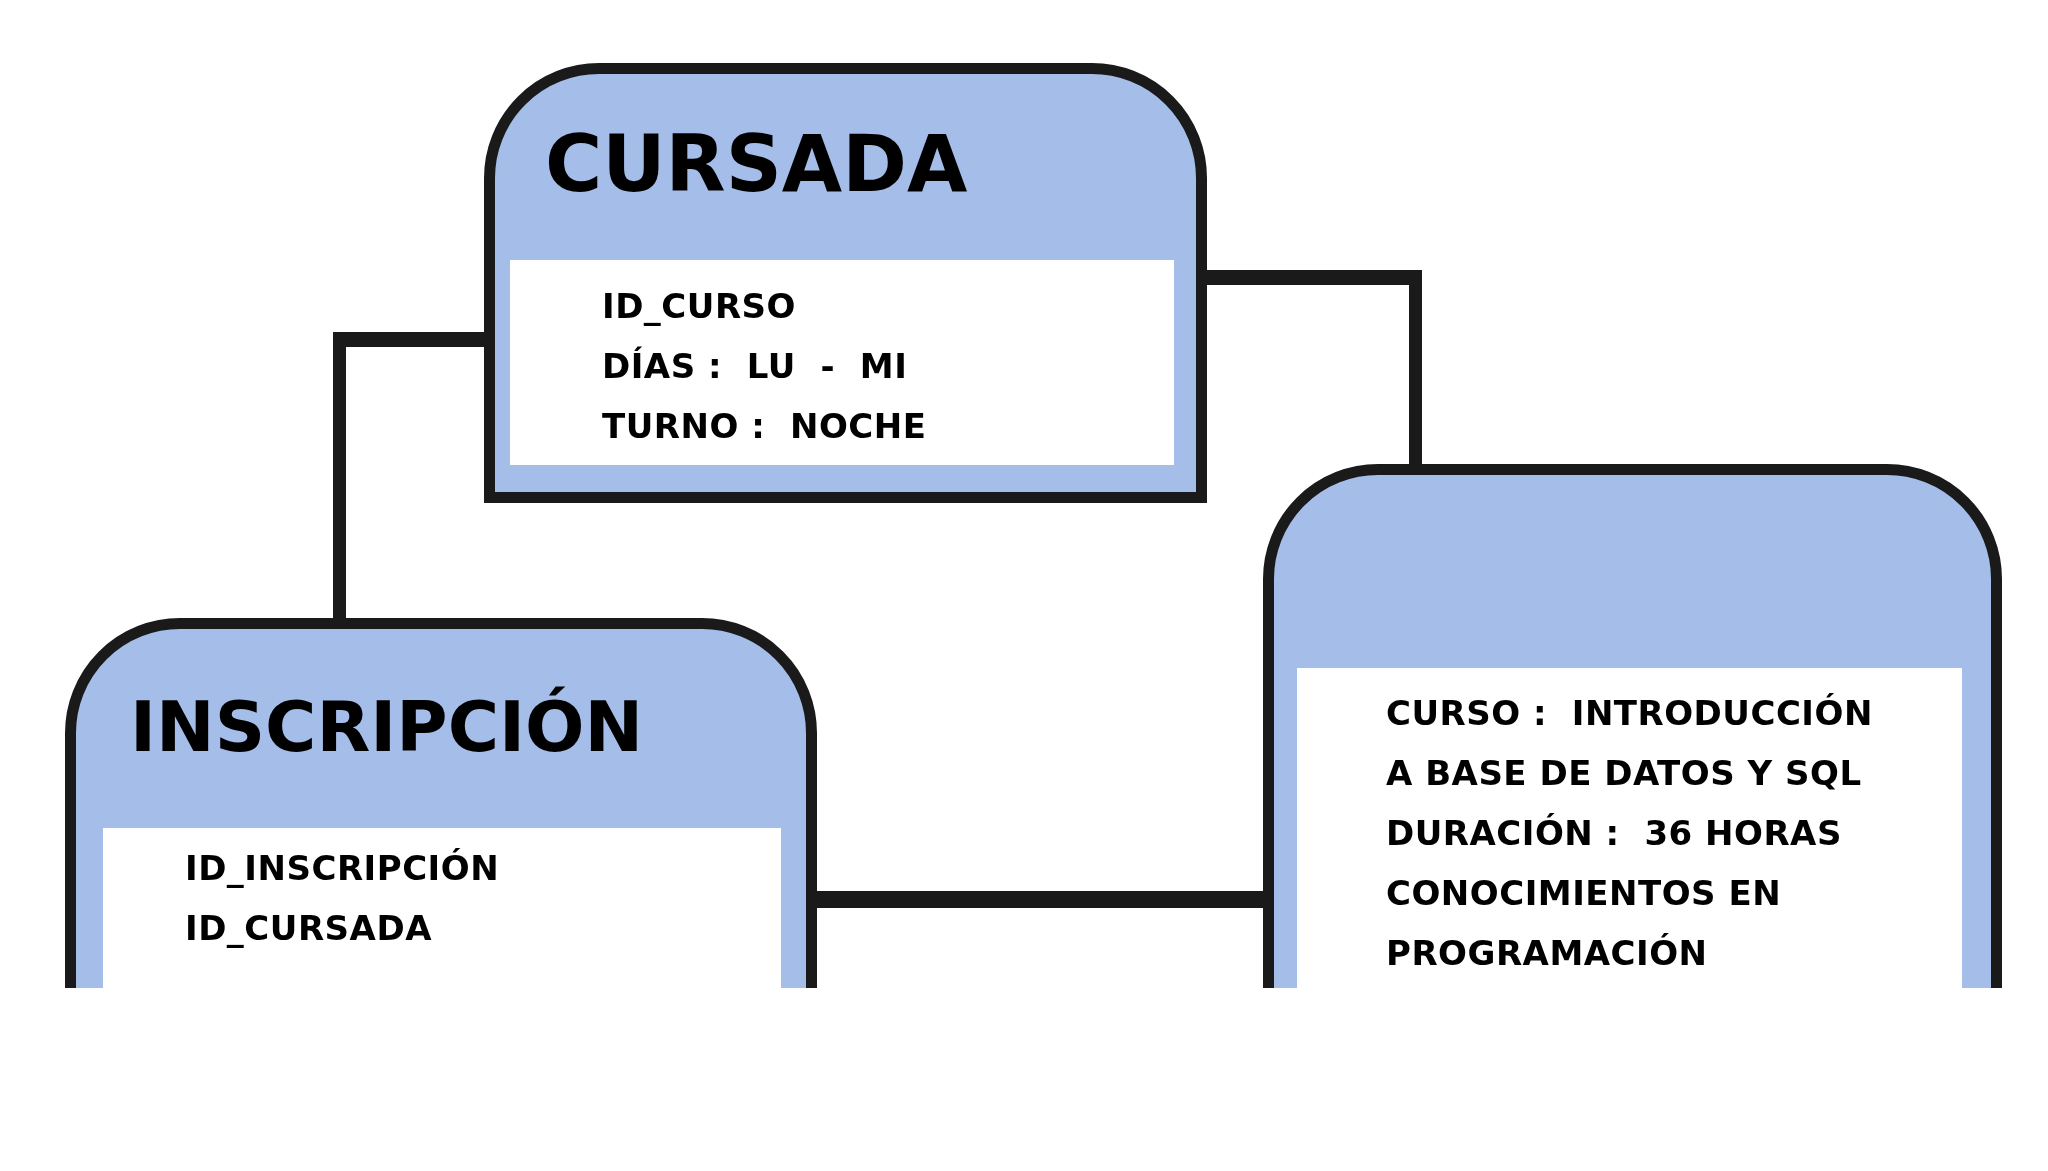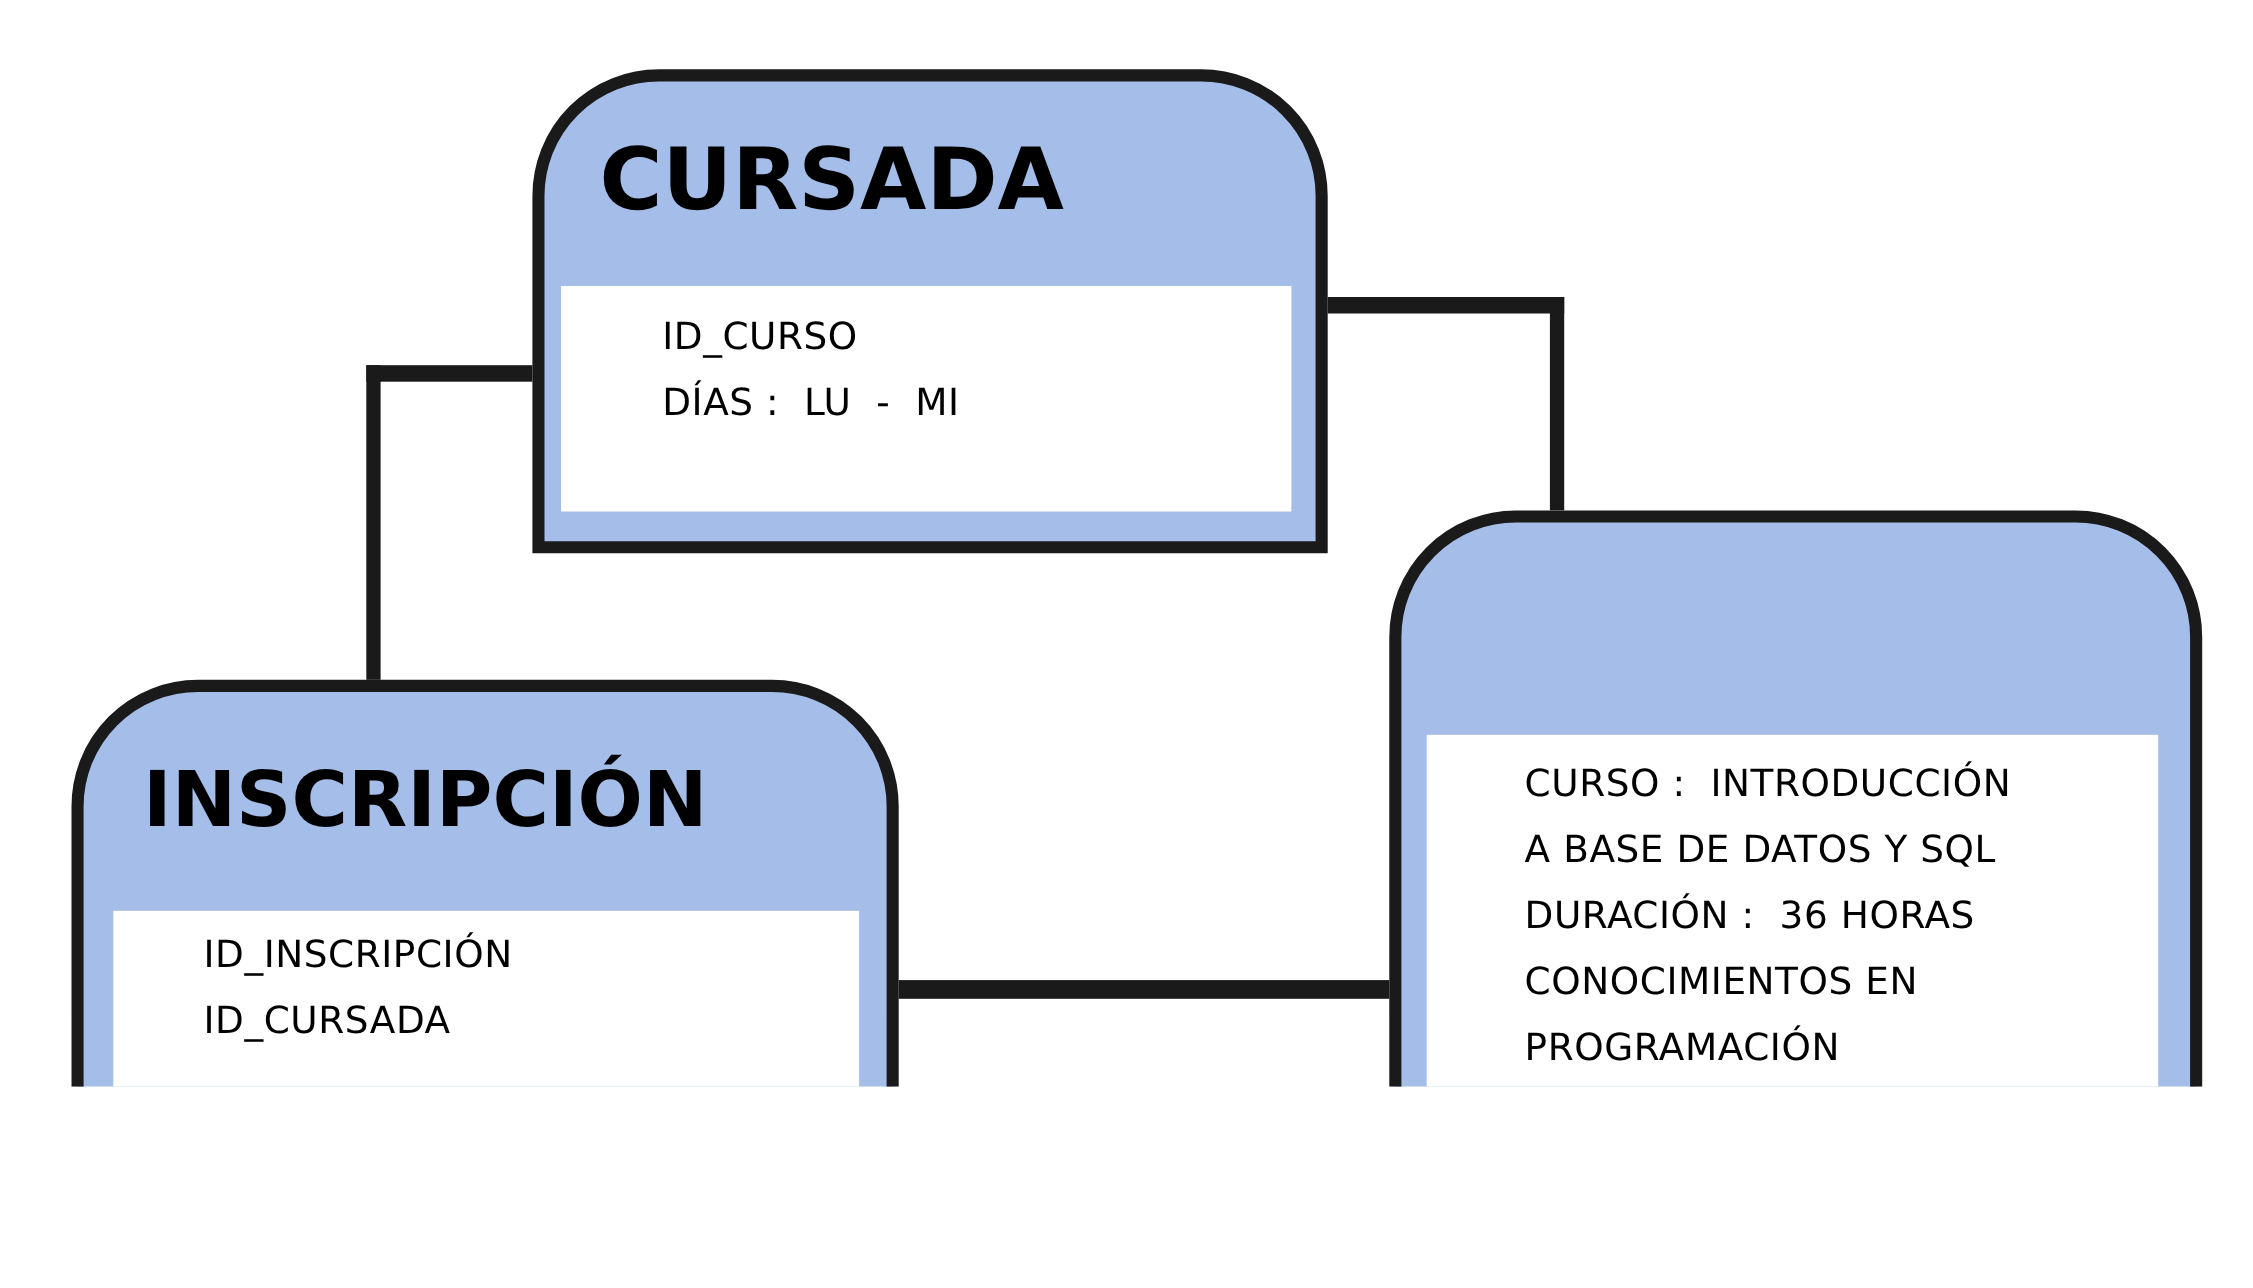--- a/index.html
+++ b/index.html
@@ -43,21 +43,21 @@
   }
   .panel{
     position:absolute;
     background:var(--panel,#ffffff);
     z-index:3;
   }
   .attr-block{
     position:absolute;
     z-index:4;
     color:var(--text,#000);
-    font-weight:normal;
+    font-weight:bold;
     font-size:34px;
     letter-spacing:0.5px;
   }
   .attr-line{
     line-height:60px;
     white-space:pre;
   }
   .attr-line.gap{margin-top:60px;}
   .highlight-bar{
     position:absolute;
@@ -75,20 +75,21 @@
   <div class="connector" style="left:1207px;top:270px;width:215px;height:15px;"></div>
   <div class="connector" style="left:1409px;top:270px;width:13px;height:194px;"></div>
   <div class="connector" style="left:817px;top:891px;width:446px;height:17px;"></div>
 
   <div class="entity round-top" style="left:484px;top:63px;width:723px;height:440px;"></div>
   <div class="entity-title" style="left:545px;top:125px;font-size:78px;">CURSADA</div>
   <div class="panel" style="left:510px;top:260px;width:664px;height:205px;"></div>
   <div class="attr-block" style="left:602px;top:276px;">
     <div class="attr-line">ID_CURSO</div>
     <div class="attr-line">DÍAS :  LU  -  MI</div>
+    <div class="attr-line">TURNO :  NOCHE</div>
   </div>
 
   <div class="entity round-top" style="left:1263px;top:464px;width:739px;height:626px;"></div>
   <div class="panel" style="left:1297px;top:668px;width:665px;height:385px;"></div>
   <div class="attr-block" style="left:1386px;top:683px;">
     <div class="attr-line">CURSO :  INTRODUCCIÓN</div>
     <div class="attr-line">A BASE DE DATOS Y SQL</div>
     <div class="attr-line">DURACIÓN :  36 HORAS</div>
     <div class="attr-line">CONOCIMIENTOS EN</div>
     <div class="attr-line">PROGRAMACIÓN</div>

